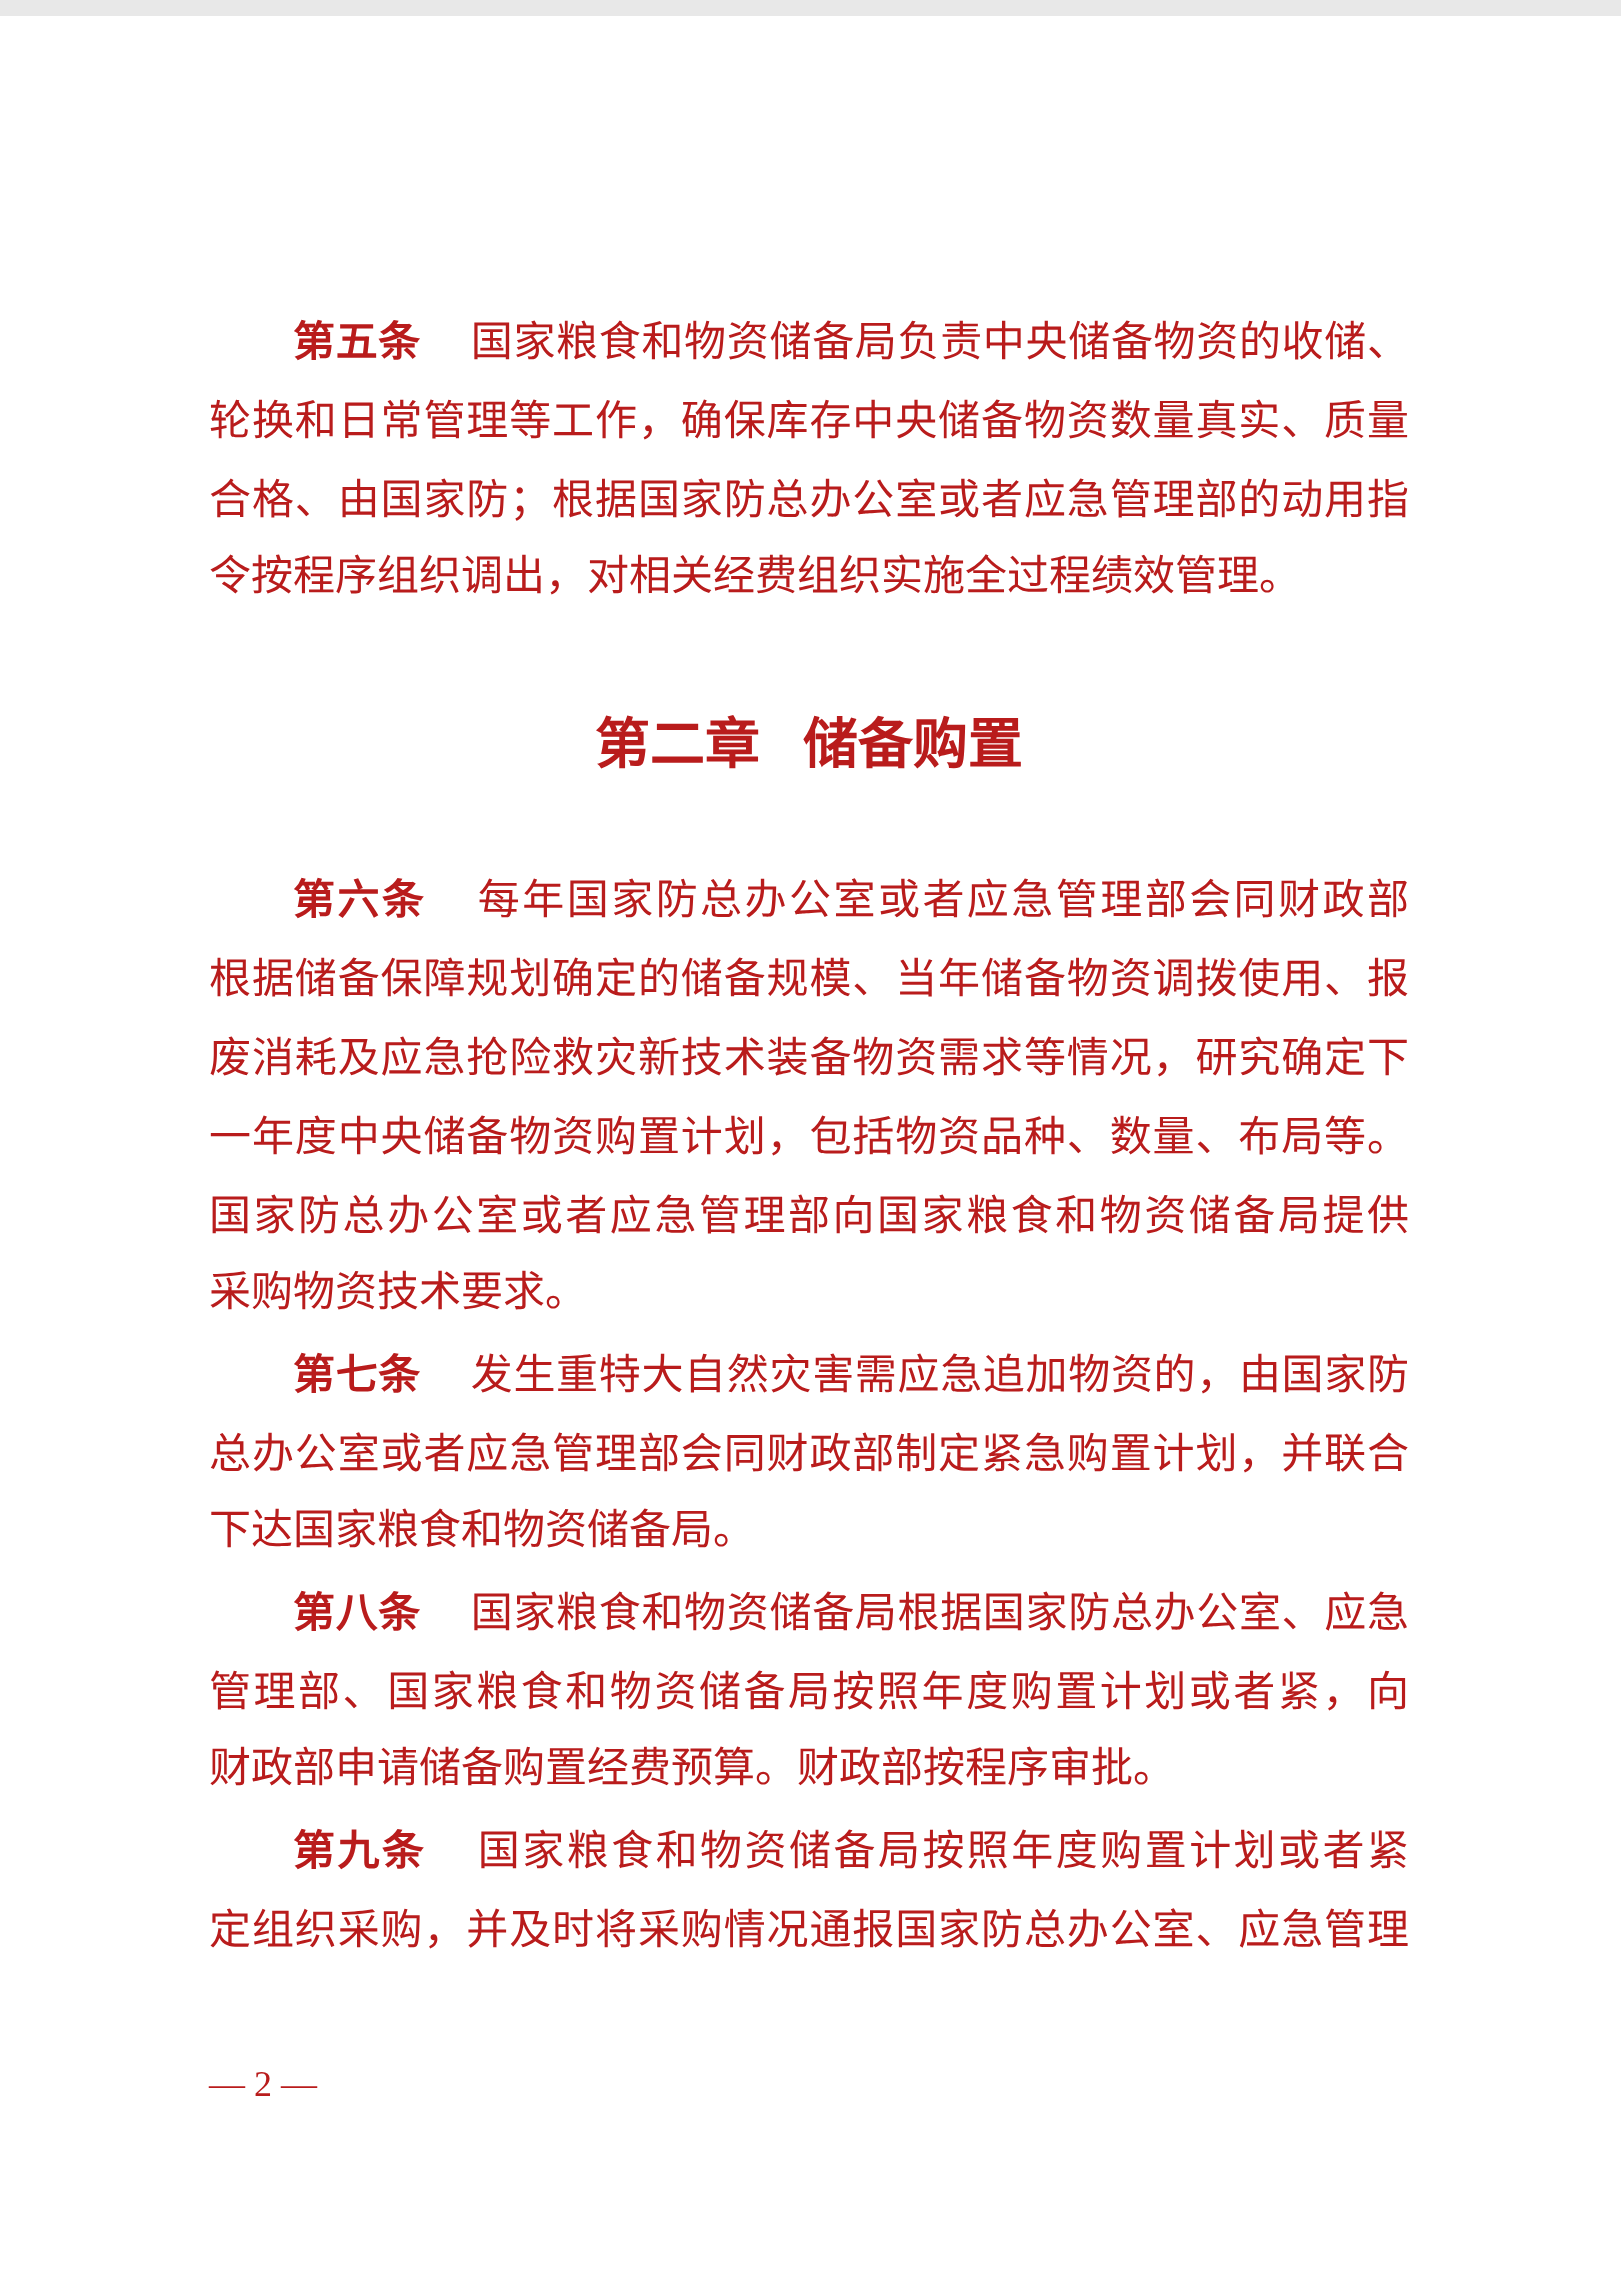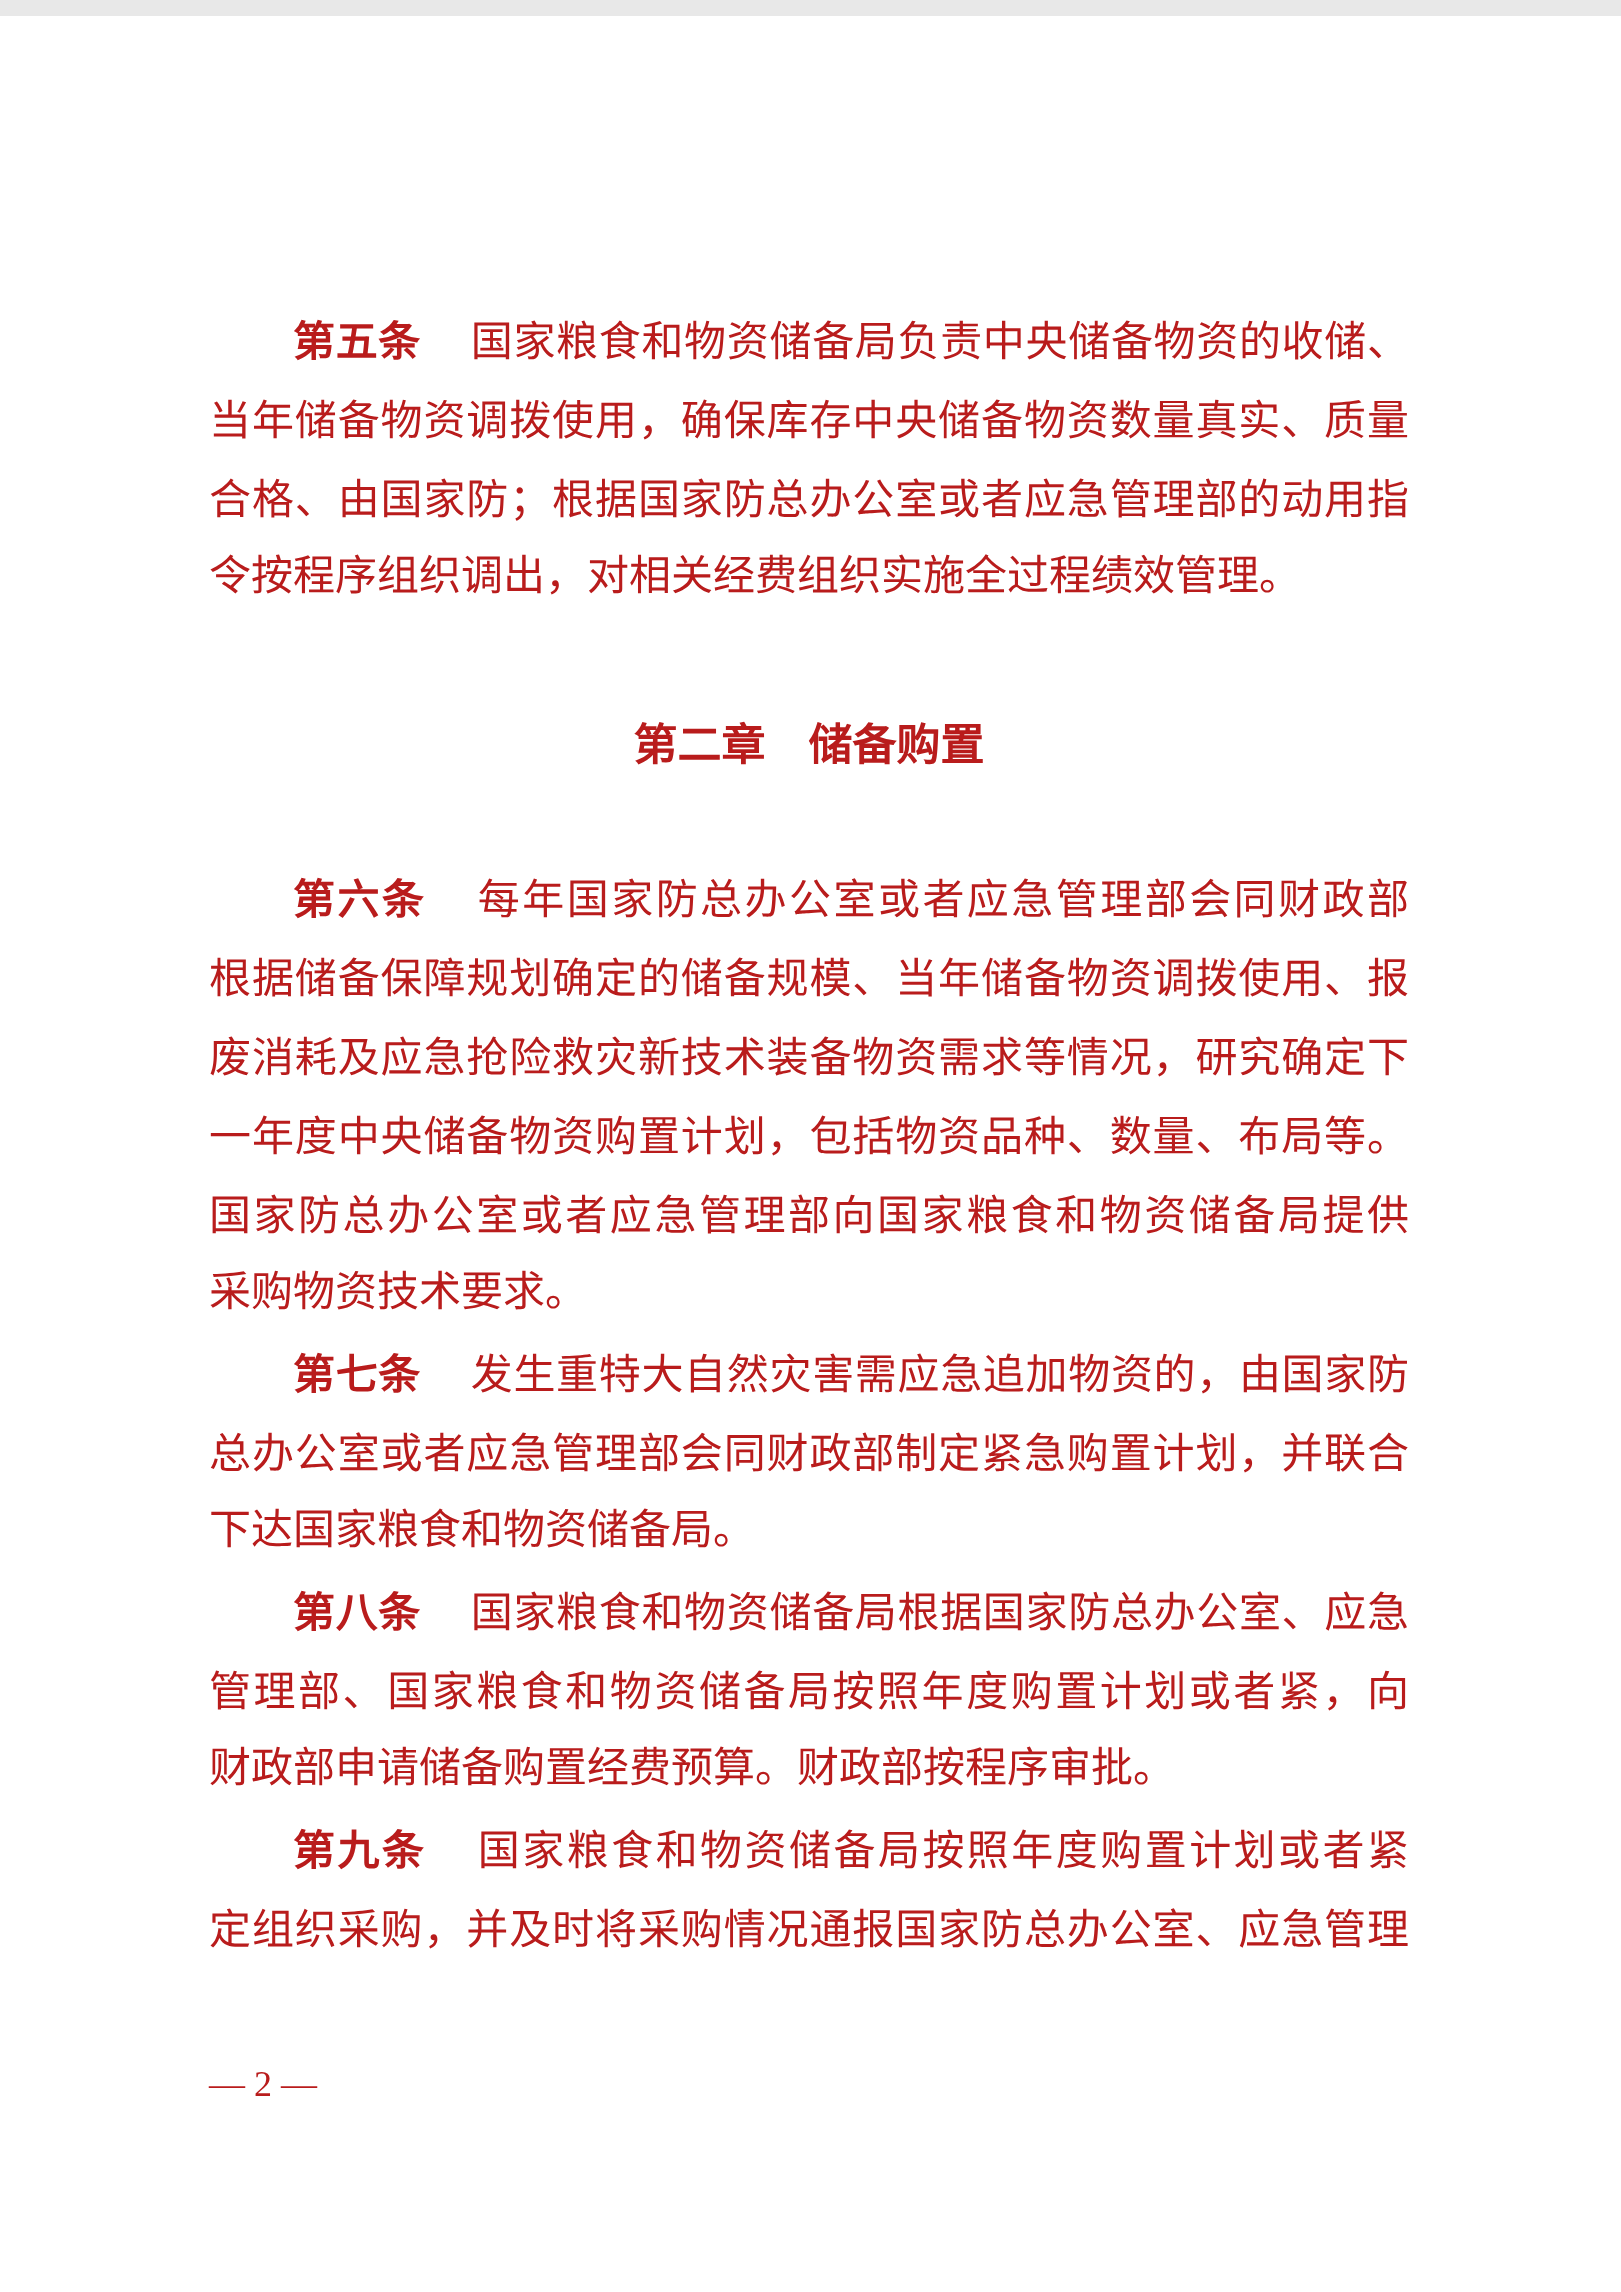--- a/index.html
+++ b/index.html
@@ -41,21 +41,21 @@
   .numgap {
     display: inline-block;
     width: 49px;
   }
   .chapter {
     margin: 86px 0 76px 0;
     text-align: center;
     text-align-last: center;
     font-family: "Liberation Sans", "DejaVu Sans", sans-serif;
     font-weight: 700;
-    font-size: 44px;
+    font-size: 55px;
     line-height: 79px;
     white-space: nowrap;
   }
   .chgap {
     display: inline-block;
     width: 43px;
   }
   .footer {
     position: absolute;
     left: 209px;
@@ -67,21 +67,21 @@
   }
 </style>
 </head>
 <body>
 
 <div class="page">
   <div class="content">
 
     <div class="para">
       <div class="line first"><span class="artnum">第五条</span><span class="numgap"></span><span>国家粮食和物资储备局负责中央储备物资的收储、</span></div>
-      <div class="line">当年储备物资调拨使用，确保库存中央储备物资数量真实、质量</div>
+      <div class="line">轮换和日常管理等工作，确保库存中央储备物资数量真实、质量</div>
       <div class="line">合格、由国家防；根据国家防总办公室或者应急管理部的动用指</div>
       <div class="line last">令按程序组织调出，对相关经费组织实施全过程绩效管理。</div>
     </div>
 
     <div class="chapter"><span>第二章</span><span class="chgap"></span><span>储备购置</span></div>
 
     <div class="para">
       <div class="line first"><span class="artnum">第六条</span><span class="numgap"></span><span>每年国家防总办公室或者应急管理部会同财政部</span></div>
       <div class="line">根据储备保障规划确定的储备规模、当年储备物资调拨使用、报</div>
       <div class="line">废消耗及应急抢险救灾新技术装备物资需求等情况，研究确定下</div>

